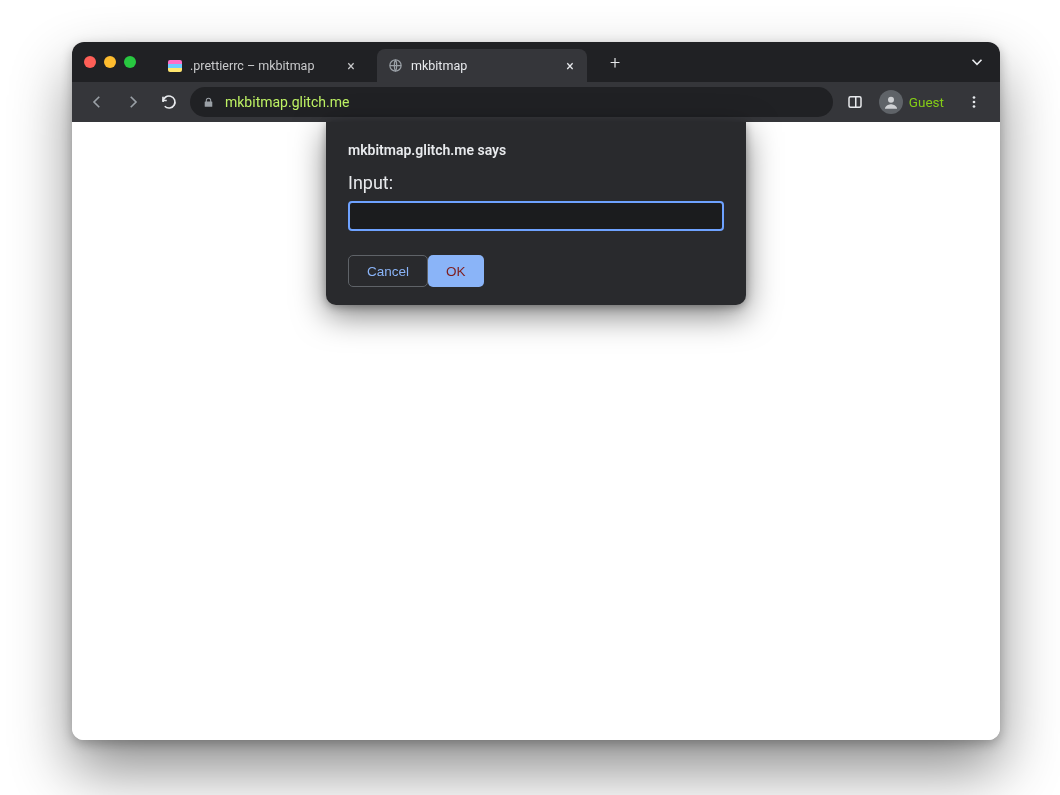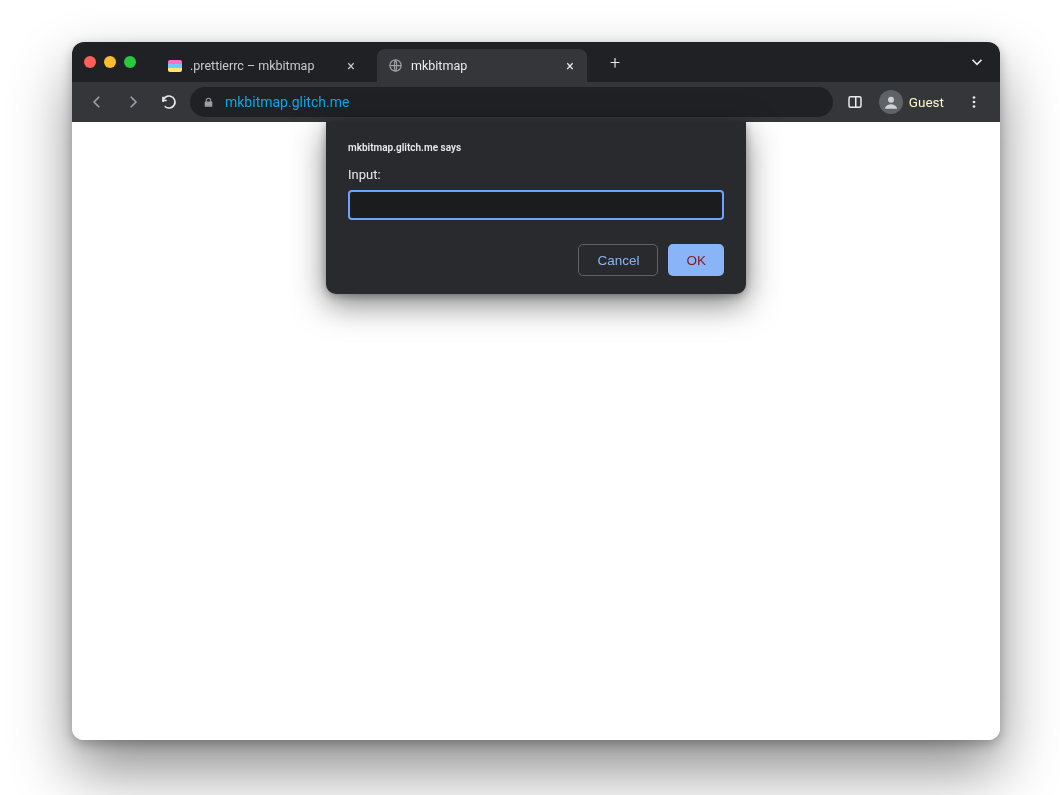--- a/index.html
+++ b/index.html
@@ -79,36 +79,36 @@
   .nav-btn.enabled { color: #e8eaed; }
   .nav-btn svg { width:18px; height:18px; }
   .omnibox {
     flex: 1;
     height: 30px;
     background: #202124;
     border-radius: 15px;
     display:flex; align-items:center;
     padding: 0 12px;
     gap: 10px;
-    color: #0ea5e9;
+    color: #bef264;
     font-size: 14px;
   }
   .omnibox .lock { color: #9aa0a6; display:flex; }
   .omnibox .lock svg { width:13px; height:13px; }
   .omnibox .url { flex:1; white-space:nowrap; overflow:hidden; text-overflow:ellipsis; }
   .right-btns { display:flex; align-items:center; gap:4px; }
   .icon-btn {
     width: 32px; height: 32px;
     display:flex; align-items:center; justify-content:center;
     color:#e8eaed; border-radius: 50%;
   }
   .icon-btn svg { width:18px; height:18px; }
   .profile {
     display:flex; align-items:center; gap:6px;
-    color:#fef9c3; font-size: 13.5px;
+    color:#84cc16; font-size: 13.5px;
     padding: 3px 10px 3px 4px;
     border-radius: 16px;
   }
   .profile .avatar {
     width:24px; height:24px; border-radius:50%;
     background:#5f6368; display:flex; align-items:center; justify-content:center;
   }
   .profile .avatar svg { width:18px; height:18px; color:#cfd1d4; }
 
   
@@ -118,35 +118,35 @@
   .prompt {
     position:absolute;
     top: 0; left: 50%; transform: translateX(-50%);
     width: 420px;
     background: #292a2d;
     border-radius: 0 0 10px 10px;
     padding: 20px 22px 18px 22px;
     box-shadow: 0 10px 32px rgba(0,0,0,0.5), 0 2px 8px rgba(0,0,0,0.3);
     color: #e8eaed;
   }
-  .prompt .origin { font-size: 10px; font-weight: 600; margin-bottom: 14px; }
-  .prompt .label { font-size: 13px; margin-bottom: 8px; color:#e8eaed; }
+  .prompt .origin { font-size: 14px; font-weight: 600; margin-bottom: 14px; }
+  .prompt .label { font-size: 18px; margin-bottom: 8px; color:#e8eaed; }
   .prompt input[type=text] {
     width: 100%;
     height: 30px;
     background: #1b1c1e;
     border: 2px solid #6ea2ff;
     border-radius: 4px;
     outline: none;
     color: #e8eaed;
     padding: 0 8px;
     font-size: 13px;
   }
   .prompt .actions {
-    display:flex; justify-content:flex-end; gap:10px;
+    display:flex; justify-content:flex-start; 
     margin-top: 24px;
   }
   .prompt .btn {
     height: 32px;
     padding: 0 18px;
     border-radius: 5px;
     font-size: 13.5px;
     font-weight: 500;
     display:flex; align-items:center; justify-content:center;
     cursor: pointer;

